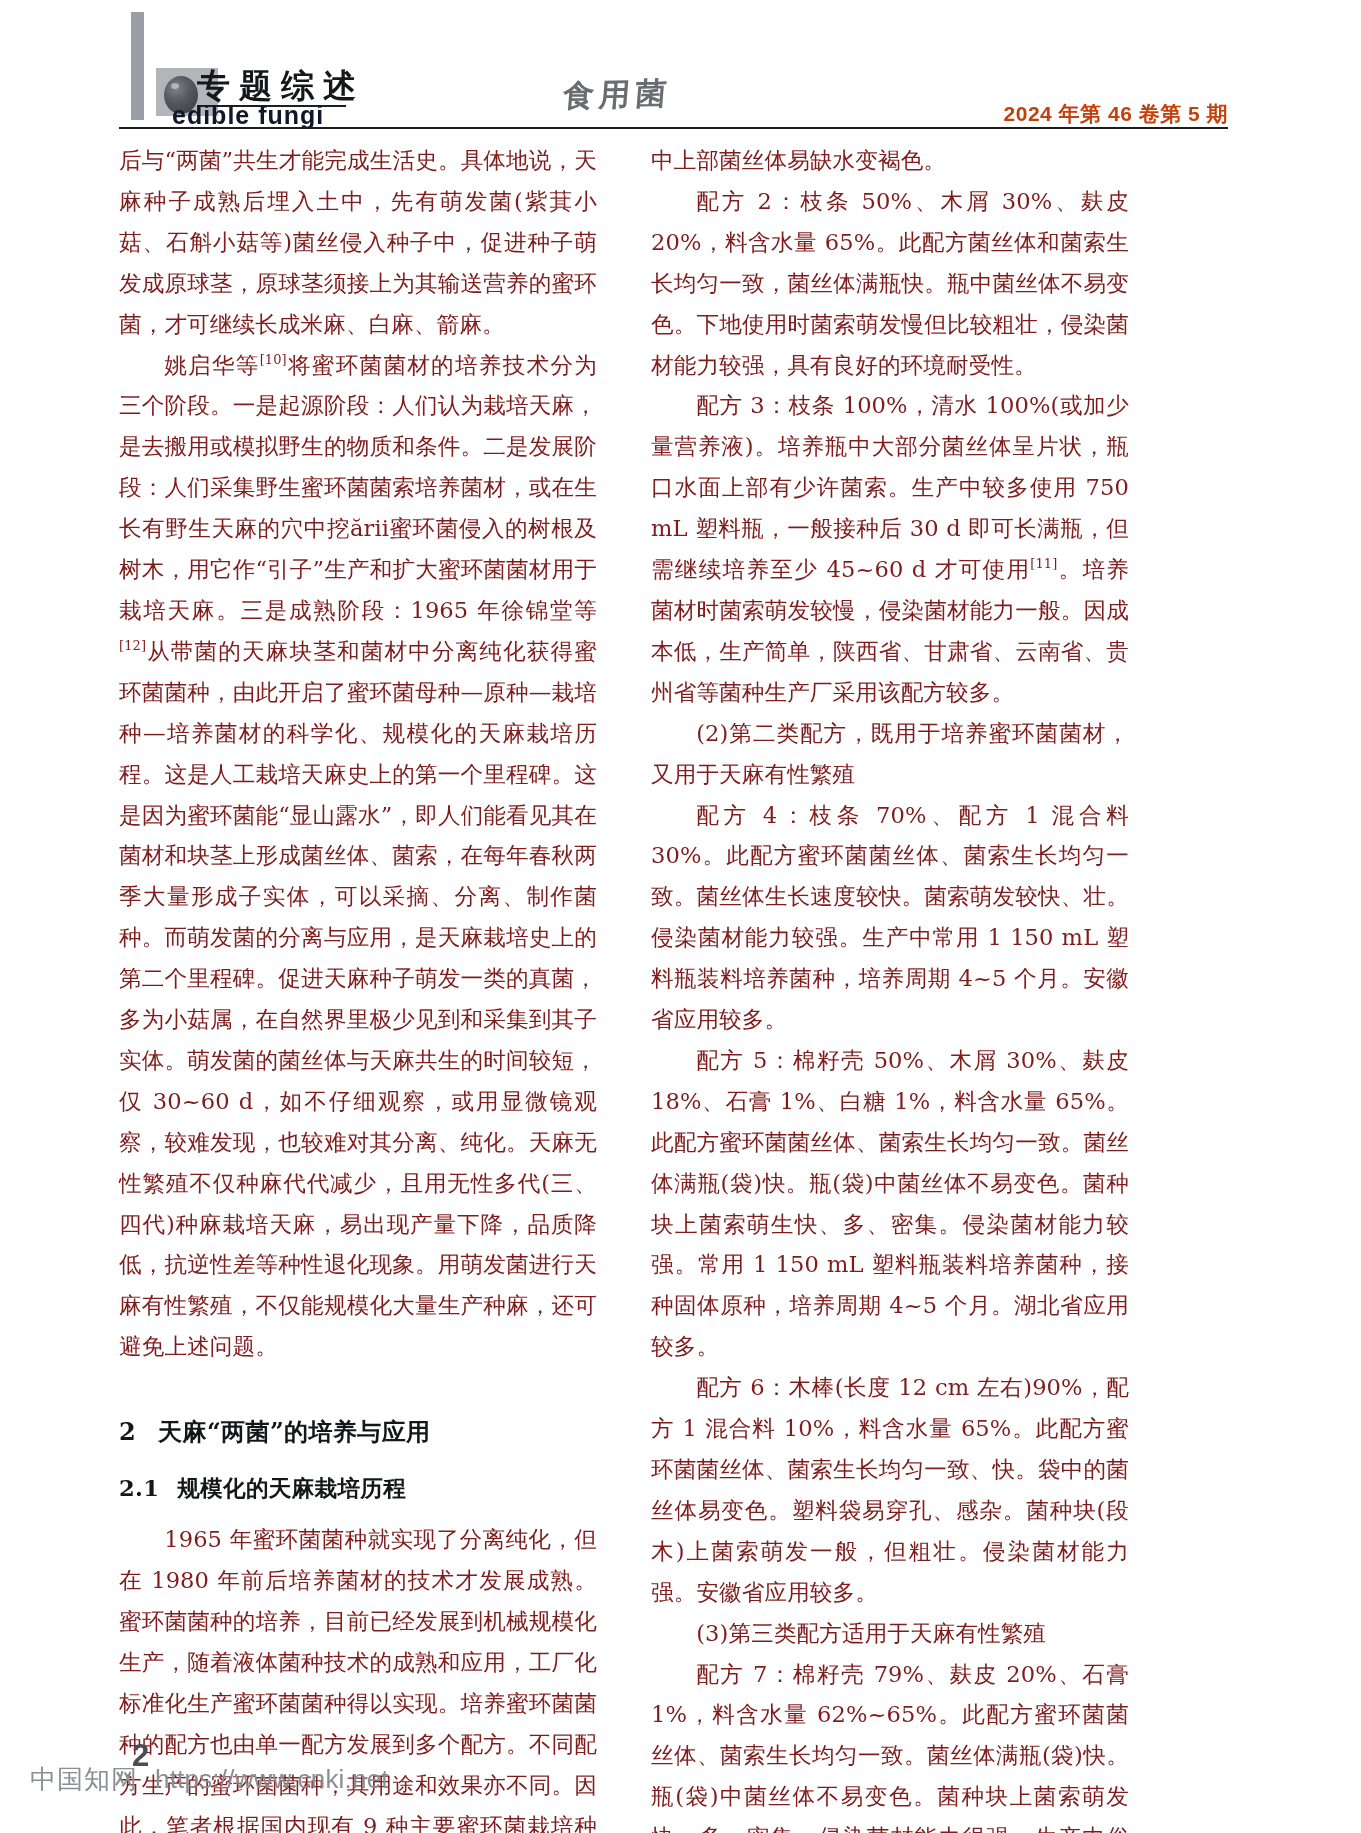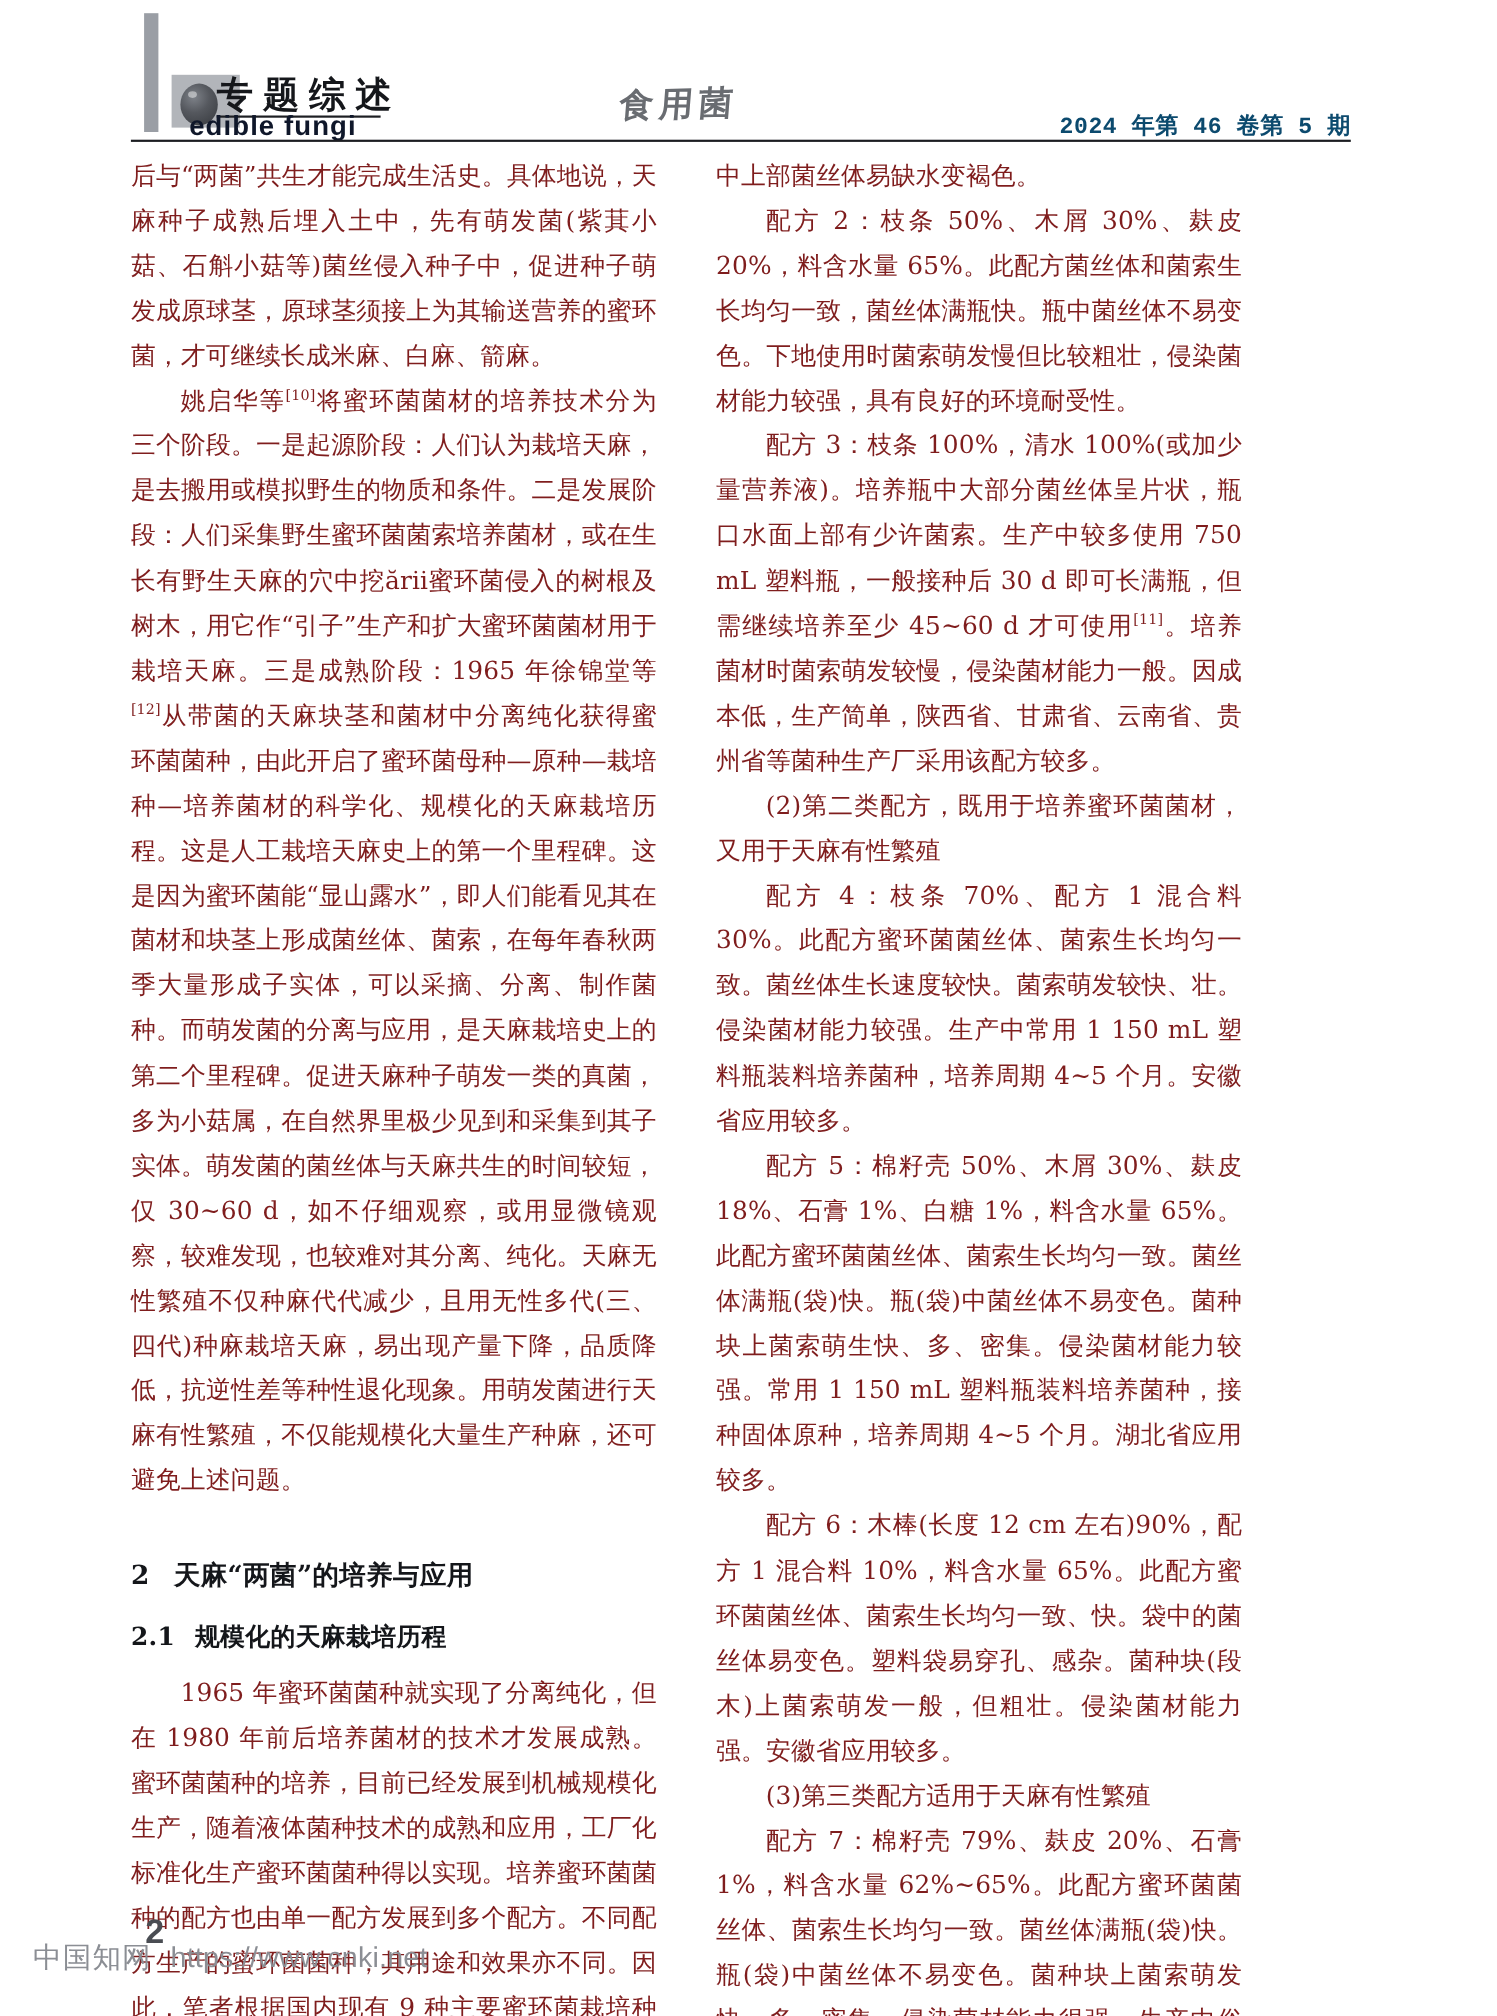--- a/index.html
+++ b/index.html
@@ -86,24 +86,24 @@
     font-weight: 700;
     letter-spacing: 5px;
     color: #5d6066;
     white-space: nowrap;
     transform: skewX(-6deg) rotate(-1.5deg);
     opacity: 0.92;
   }
   .mast-issue {
     position: absolute;
     right: 133px; top: 100px;
-    font-family: Liberation Mono, monospace;
+    font-family: Liberation Sans, sans-serif;
     font-size: 21px;
     font-weight: 700;
-    color: #0c4a6e;
+    color: #c2410c;
     white-space: nowrap;
     letter-spacing: 0.5px;
   }
   .mast-line {
     position: absolute;
     left: 119px; top: 127px;
     width: 1109px;
     height: 2px;
     background: #1b1d21;
   }

